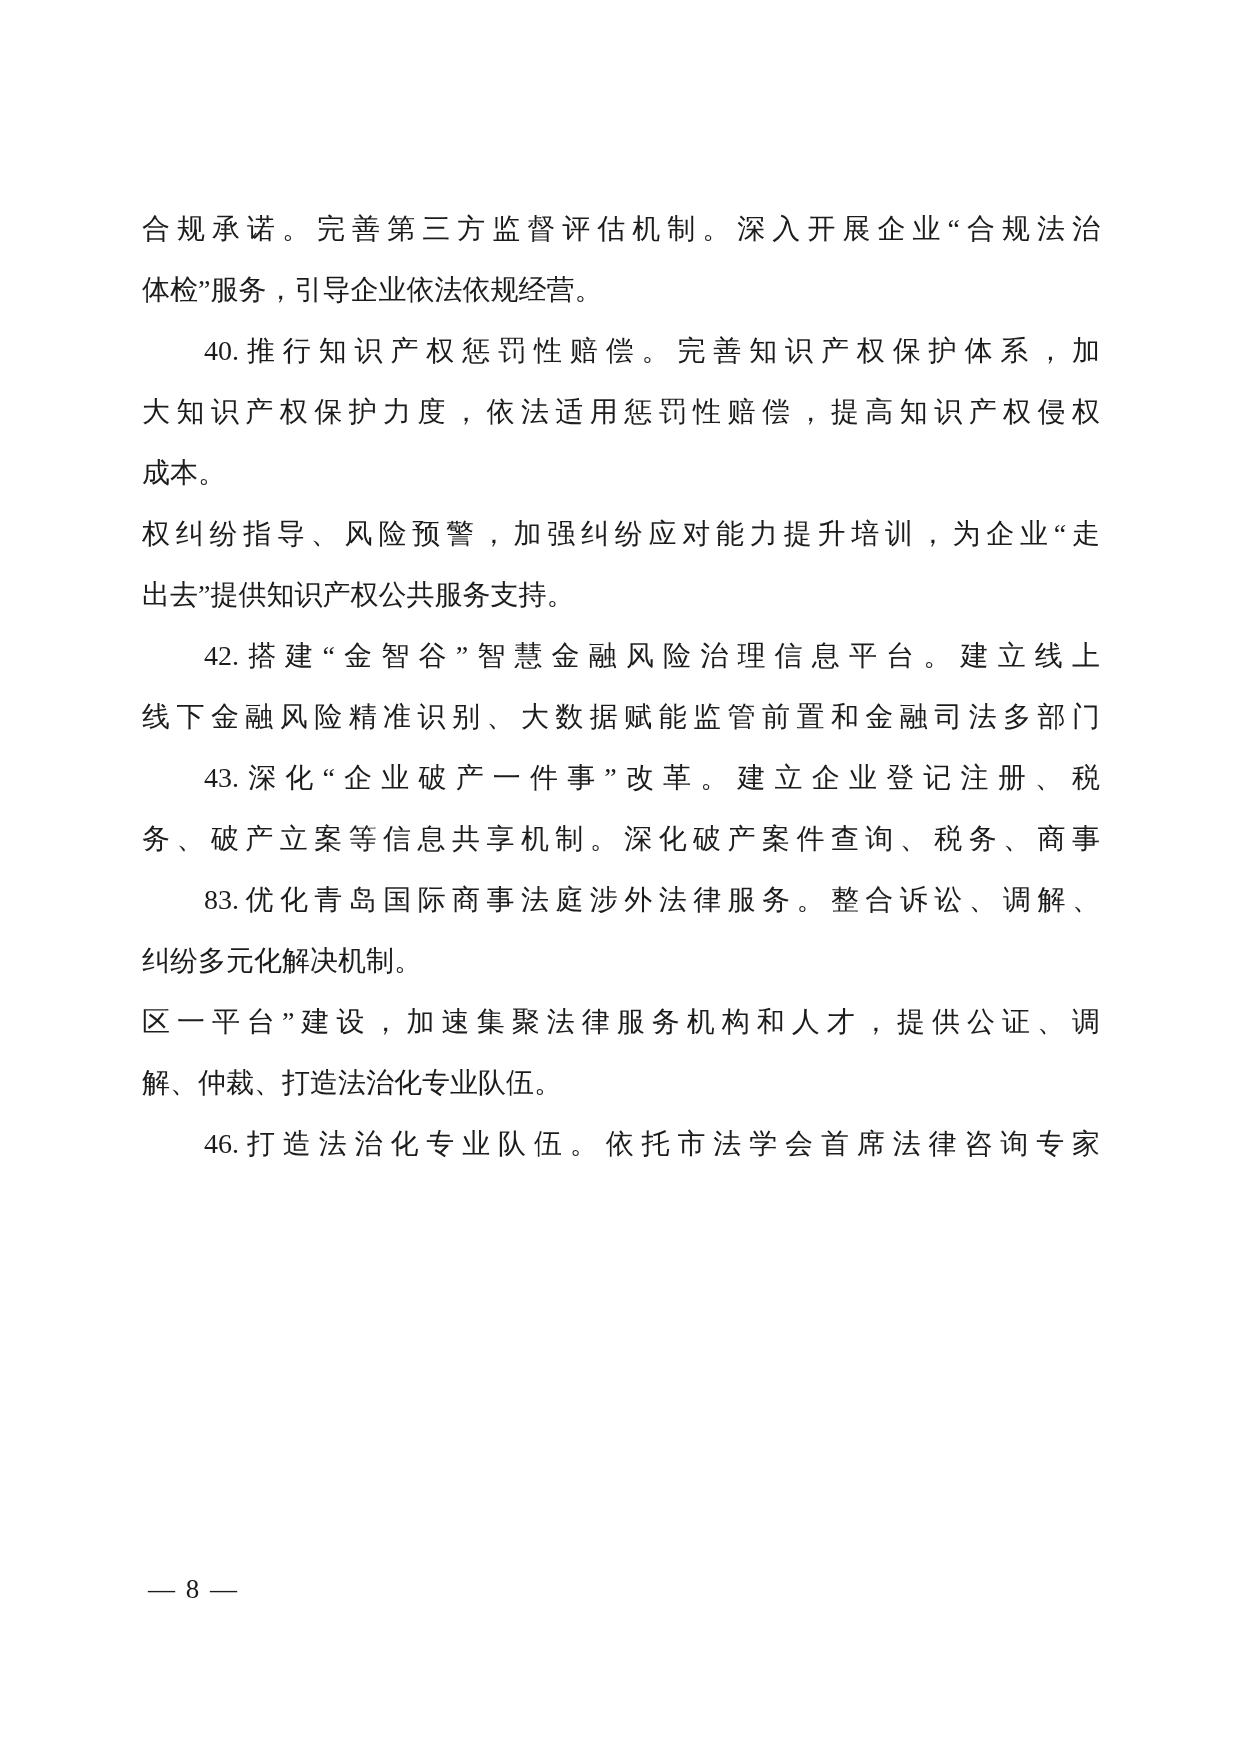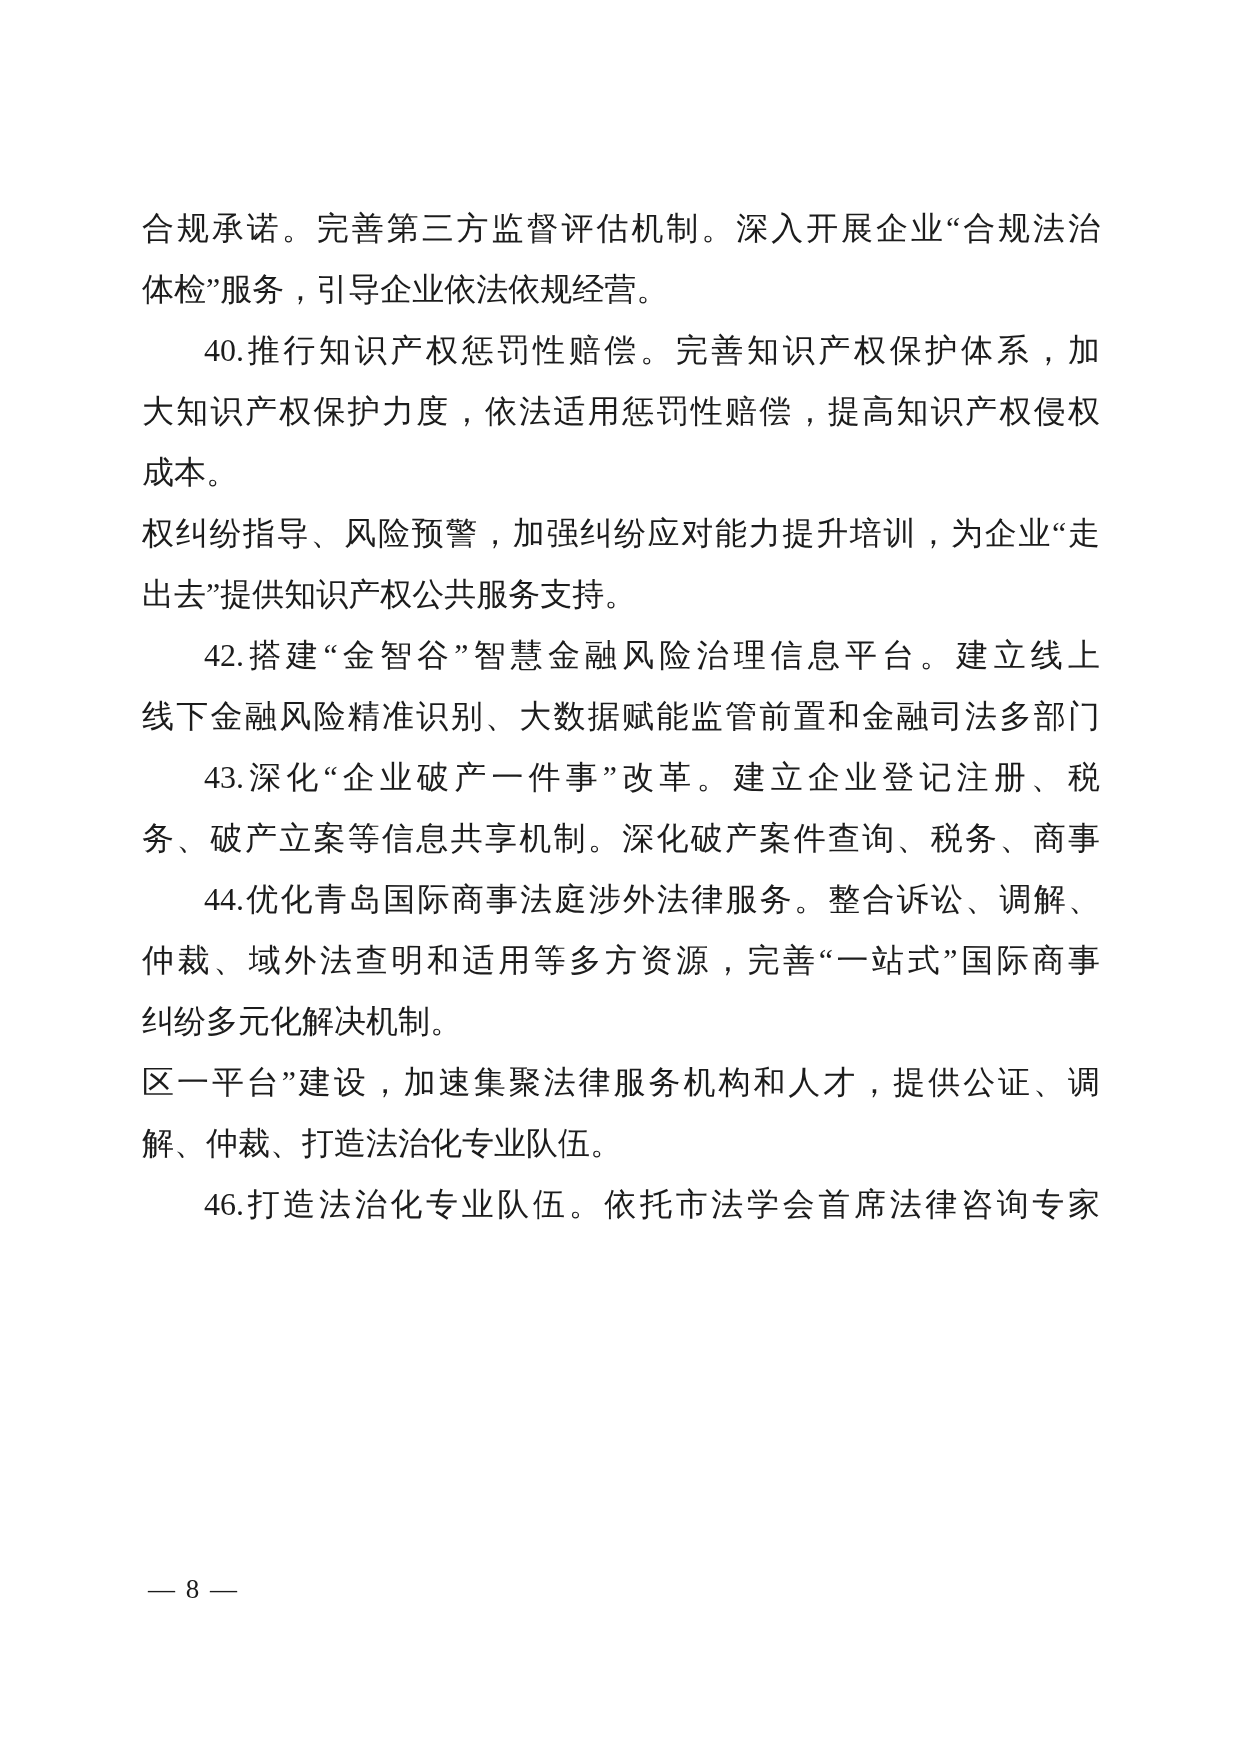--- a/index.html
+++ b/index.html
@@ -19,21 +19,21 @@
   }
   .content {
     position: absolute;
     left: 142px;
     top: 198px;
     width: 958px;
   }
   .line {
     height: 61px;
     line-height: 61px;
-    font-size: 32px;
+    font-size: 28px;
     text-align: justify;
     text-align-last: justify;
     white-space: normal;
     overflow: hidden;
   }
   .line.indent {
     padding-left: 62px;
   }
   .line.short {
     text-align-last: left;
@@ -57,22 +57,21 @@
     <div class="line short">体检”服务，引导企业依法依规经营。</div>
     <div class="line indent">40.推行知识产权惩罚性赔偿。完善知识产权保护体系，加</div>
     <div class="line">大知识产权保护力度，依法适用惩罚性赔偿，提高知识产权侵权</div>
     <div class="line short">成本。</div>
     <div class="line">权纠纷指导、风险预警，加强纠纷应对能力提升培训，为企业“走</div>
     <div class="line short">出去”提供知识产权公共服务支持。</div>
     <div class="line indent">42.搭建“金智谷”智慧金融风险治理信息平台。建立线上</div>
     <div class="line">线下金融风险精准识别、大数据赋能监管前置和金融司法多部门</div>
     <div class="line indent">43.深化“企业破产一件事”改革。建立企业登记注册、税</div>
     <div class="line">务、破产立案等信息共享机制。深化破产案件查询、税务、商事</div>
-    <div class="line indent">44.优化青岛国际商事法庭涉外法律服务。整合诉讼、调解、</div>
-    <div class="line">仲裁、域外法查明和适用等多方资源，完善“一站式”国际商事</div>
+    <div class="line indent">83.优化青岛国际商事法庭涉外法律服务。整合诉讼、调解、</div>
     <div class="line short">纠纷多元化解决机制。</div>
     <div class="line">区一平台”建设，加速集聚法律服务机构和人才，提供公证、调</div>
     <div class="line short">解、仲裁、打造法治化专业队伍。</div>
     <div class="line indent">46.打造法治化专业队伍。依托市法学会首席法律咨询专家</div>
   </div>
 
   <div class="page-number">— 8 —</div>
 </div>
 
 </body></html>

